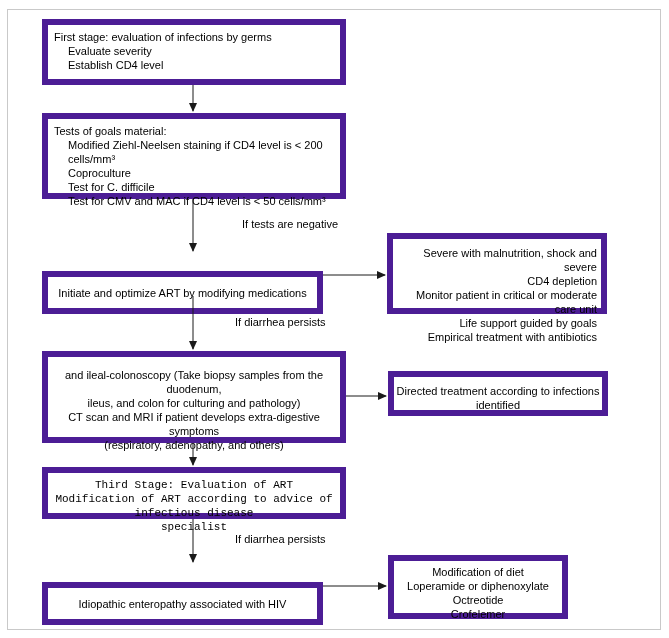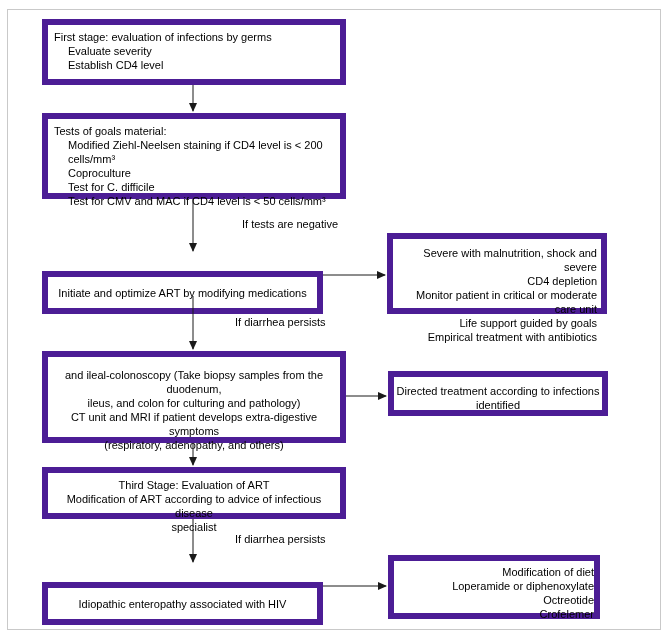--- a/index.html
+++ b/index.html
@@ -57,40 +57,40 @@
     <div>Severe with malnutrition, shock and severe</div>
     <div>CD4 depletion</div>
     <div>Monitor patient in critical or moderate care unit</div>
     <div>Life support guided by goals</div>
     <div>Empirical treatment with antibiotics</div>
   </div>
 
   <div class="box centered pt11" style="left:42px;top:351px;width:304px;height:92px;">
     <div>and ileal-colonoscopy (Take biopsy samples from the duodenum,</div>
     <div>ileus, and colon for culturing and pathology)</div>
-    <div>CT unit and MRI if patient develops extra-digestive symptoms</div>
+    <div>CT scan and MRI if patient develops extra-digestive symptoms</div>
     <div>(respiratory, adenopathy, and others)</div>
   </div>
 
   <div class="box centered pt7" style="left:388px;top:371px;width:220px;height:45px;">
     <div>Directed treatment according to infections</div>
     <div>identified</div>
   </div>
 
-  <div class="box centered pt5" style="left:42px;top:467px;width:304px;height:52px;">
+  <div class="box centered pt5" style="left:42px;top:467px;width:304px;height:52px;font-family:Liberation Mono, monospace;">
     <div>Third Stage: Evaluation of ART</div>
     <div>Modification of ART according to advice of infectious disease</div>
     <div>specialist</div>
   </div>
 
   <div class="box vcenter" style="left:42px;top:564px;width:281px;height:43px;">
     <div>Idiopathic enteropathy associated with HIV</div>
   </div>
 
-  <div class="box centered pt4" style="left:388px;top:555px;width:212px;height:64px;text-align:right;">
+  <div class="box centered pt4" style="left:388px;top:555px;width:180px;height:64px;">
     <div>Modification of diet</div>
     <div>Loperamide or diphenoxylate</div>
     <div>Octreotide</div>
     <div>Crofelemer</div>
   </div>
 
   <div class="edge-label" style="left:242px;top:217px;">If tests are negative</div>
   <div class="edge-label" style="left:235px;top:315px;">If diarrhea persists</div>
   <div class="edge-label" style="left:235px;top:532px;">If diarrhea persists</div>
 

